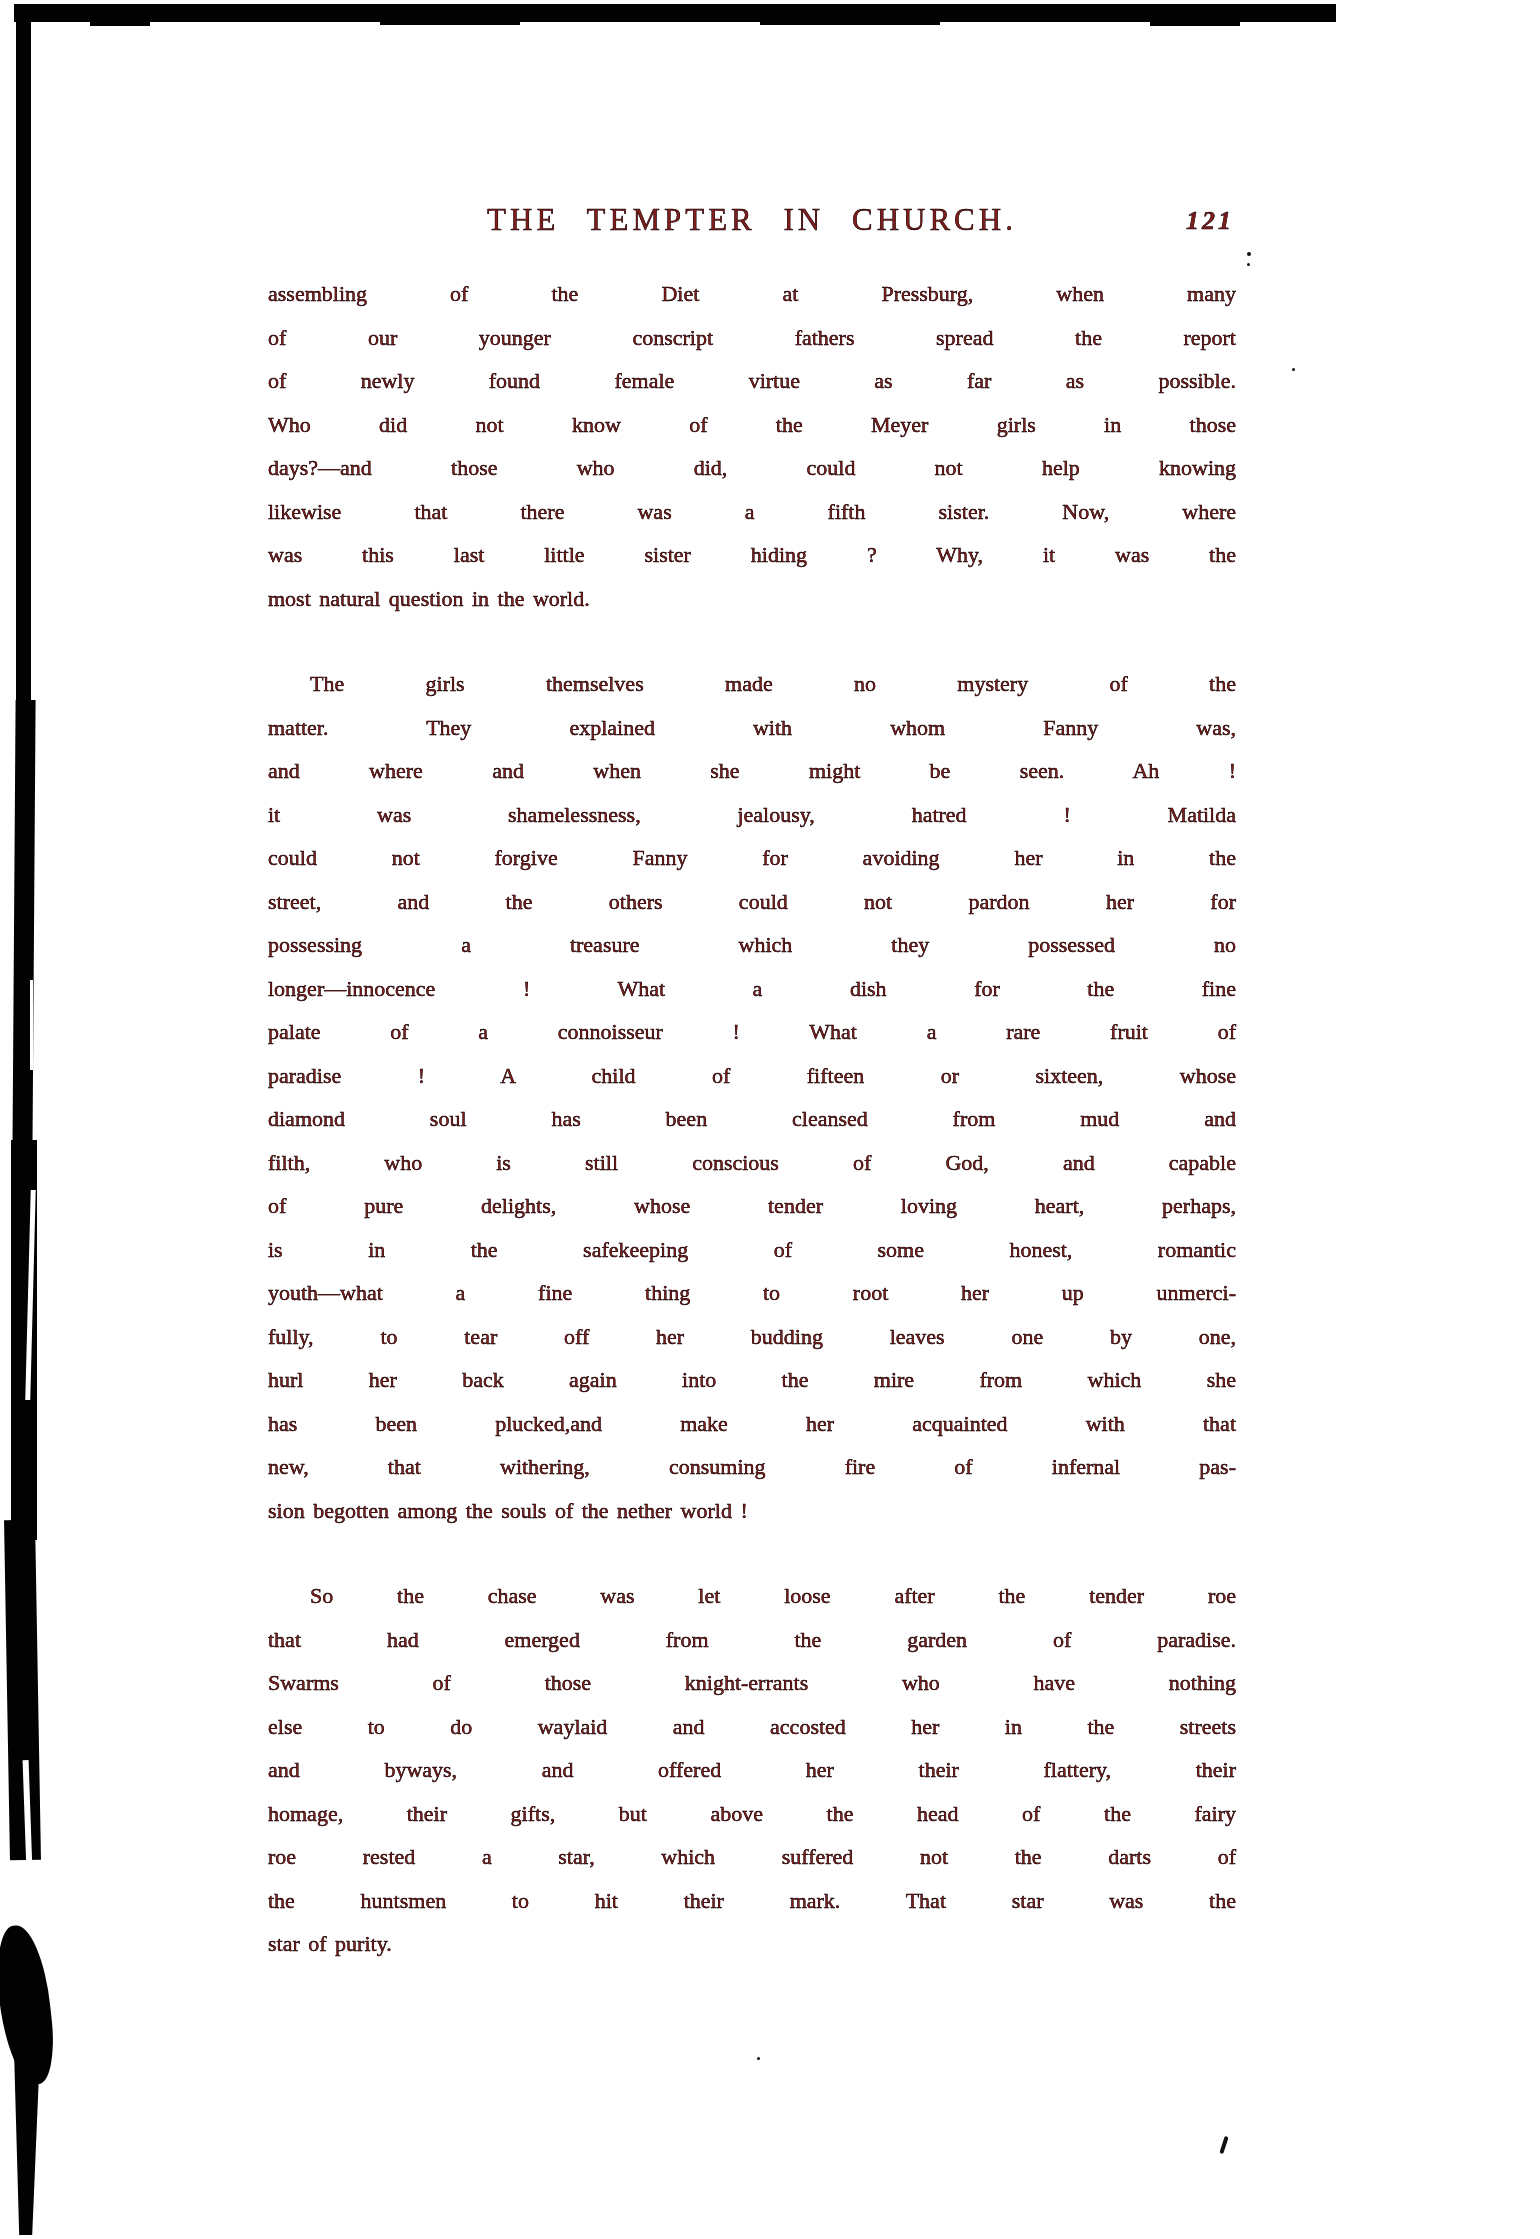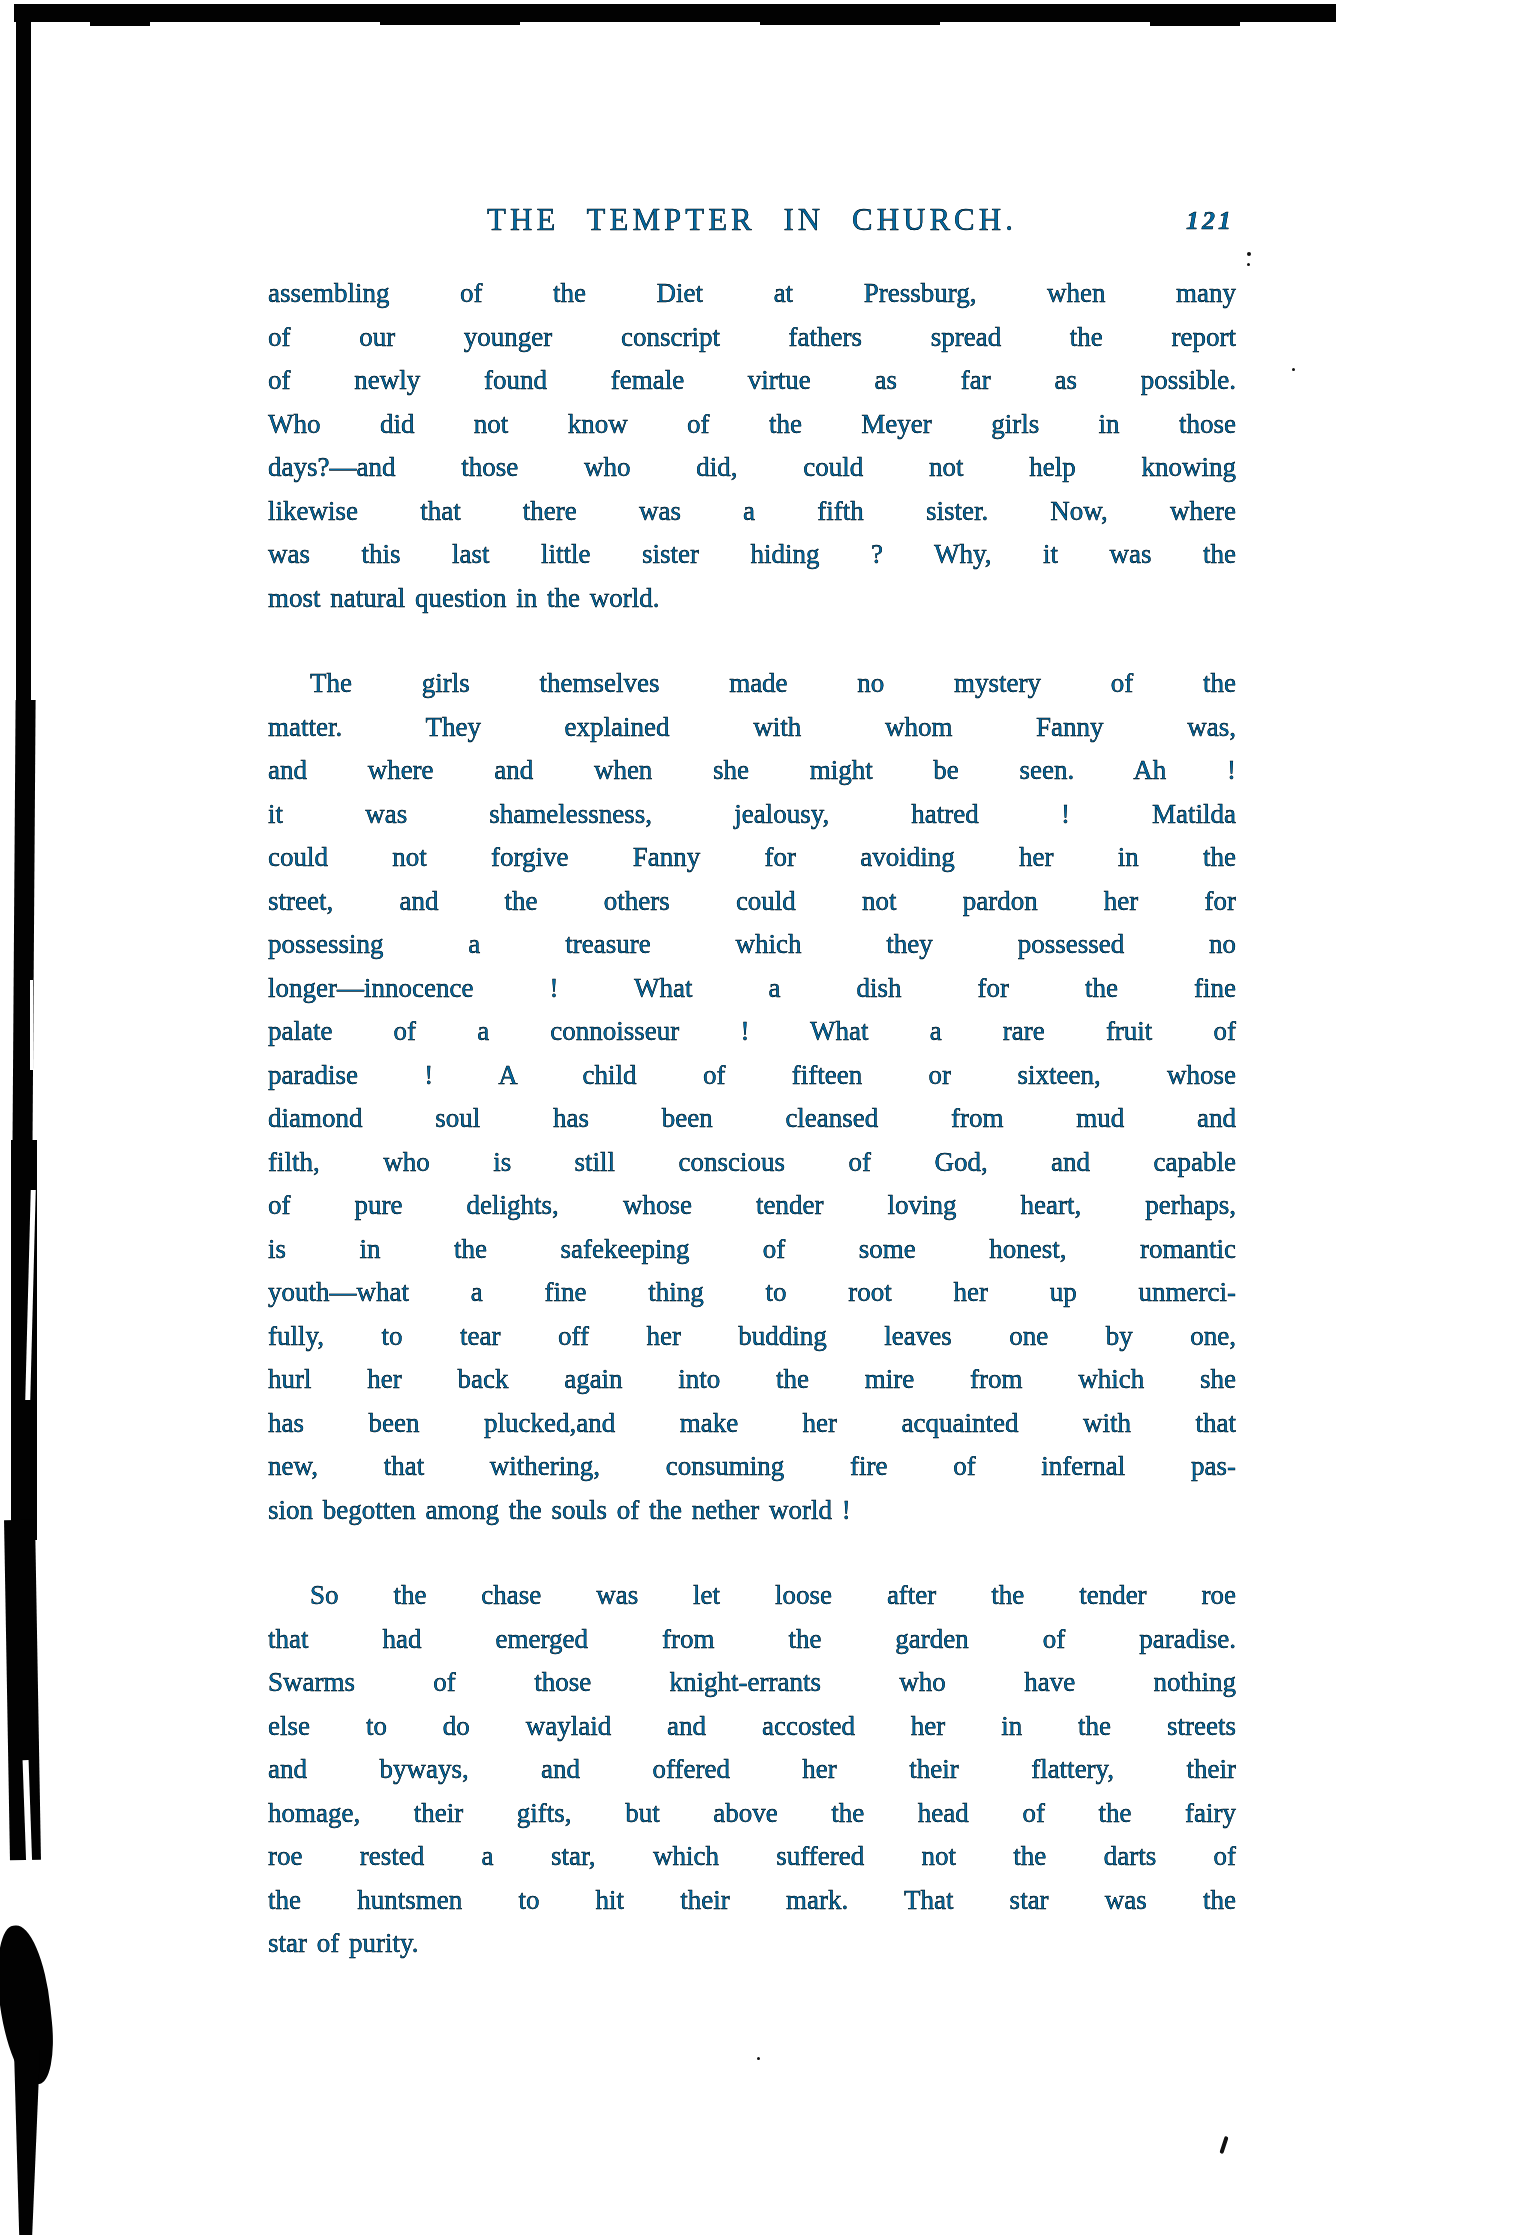--- a/index.html
+++ b/index.html
@@ -1,21 +1,21 @@
 <!DOCTYPE html>
 <html><head>
 <meta charset="utf-8">
 <style>
   * { margin:0; padding:0; box-sizing:border-box; }
   html,body { background:#ffffff; }
   .page {
     position:relative; width:1336px; height:2239px;
     background:#ffffff; overflow:hidden;
     font-family:"Liberation Serif", serif;
-    color:#0369a1;
+    color:#7f1d1d;
   }
   .ink { -webkit-text-stroke:0.35px #000; text-shadow:0 0 0.5px rgba(0,0,0,.85); }
 
   
   .art { position:absolute; background:#020202; }
   .art.white { background:#ffffff; }
   .tb-main { left:14px; top:4px; width:1526px; height:18px; }
   .tb-d1 { left:90px;   top:22px; width:60px;  height:4px; }
   .tb-d2 { left:380px;  top:22px; width:140px; height:3px; }
   .tb-d3 { left:760px;  top:21px; width:180px; height:4px; }
@@ -51,21 +51,21 @@
   .running-head { position:absolute; left:268px; top:202px; width:968px; height:42px; }
   .head-title {
     position:absolute; left:50%; top:0; transform:translateX(-50%);
     font-size:31px; letter-spacing:4px; word-spacing:16px; white-space:nowrap;
   }
   .folio { position:absolute; right:2px; top:4px; font-size:26px; font-weight:bold; letter-spacing:3px;font-style:italic; }
 
   
   .text-block {
     position:absolute; left:268px; top:272px; width:968px;
-    font-size:27px; line-height:43.5px; word-spacing:3px;
+    font-size:22px; line-height:43.5px; word-spacing:3px;
   }
   .line { text-align:justify; text-align-last:left; }
   .line.j { text-align-last:justify; }
   .line.indent { padding-left:42px;margin-top:42px; }
 </style>
 </head>
 <body>
 
 <div class="page">
 

